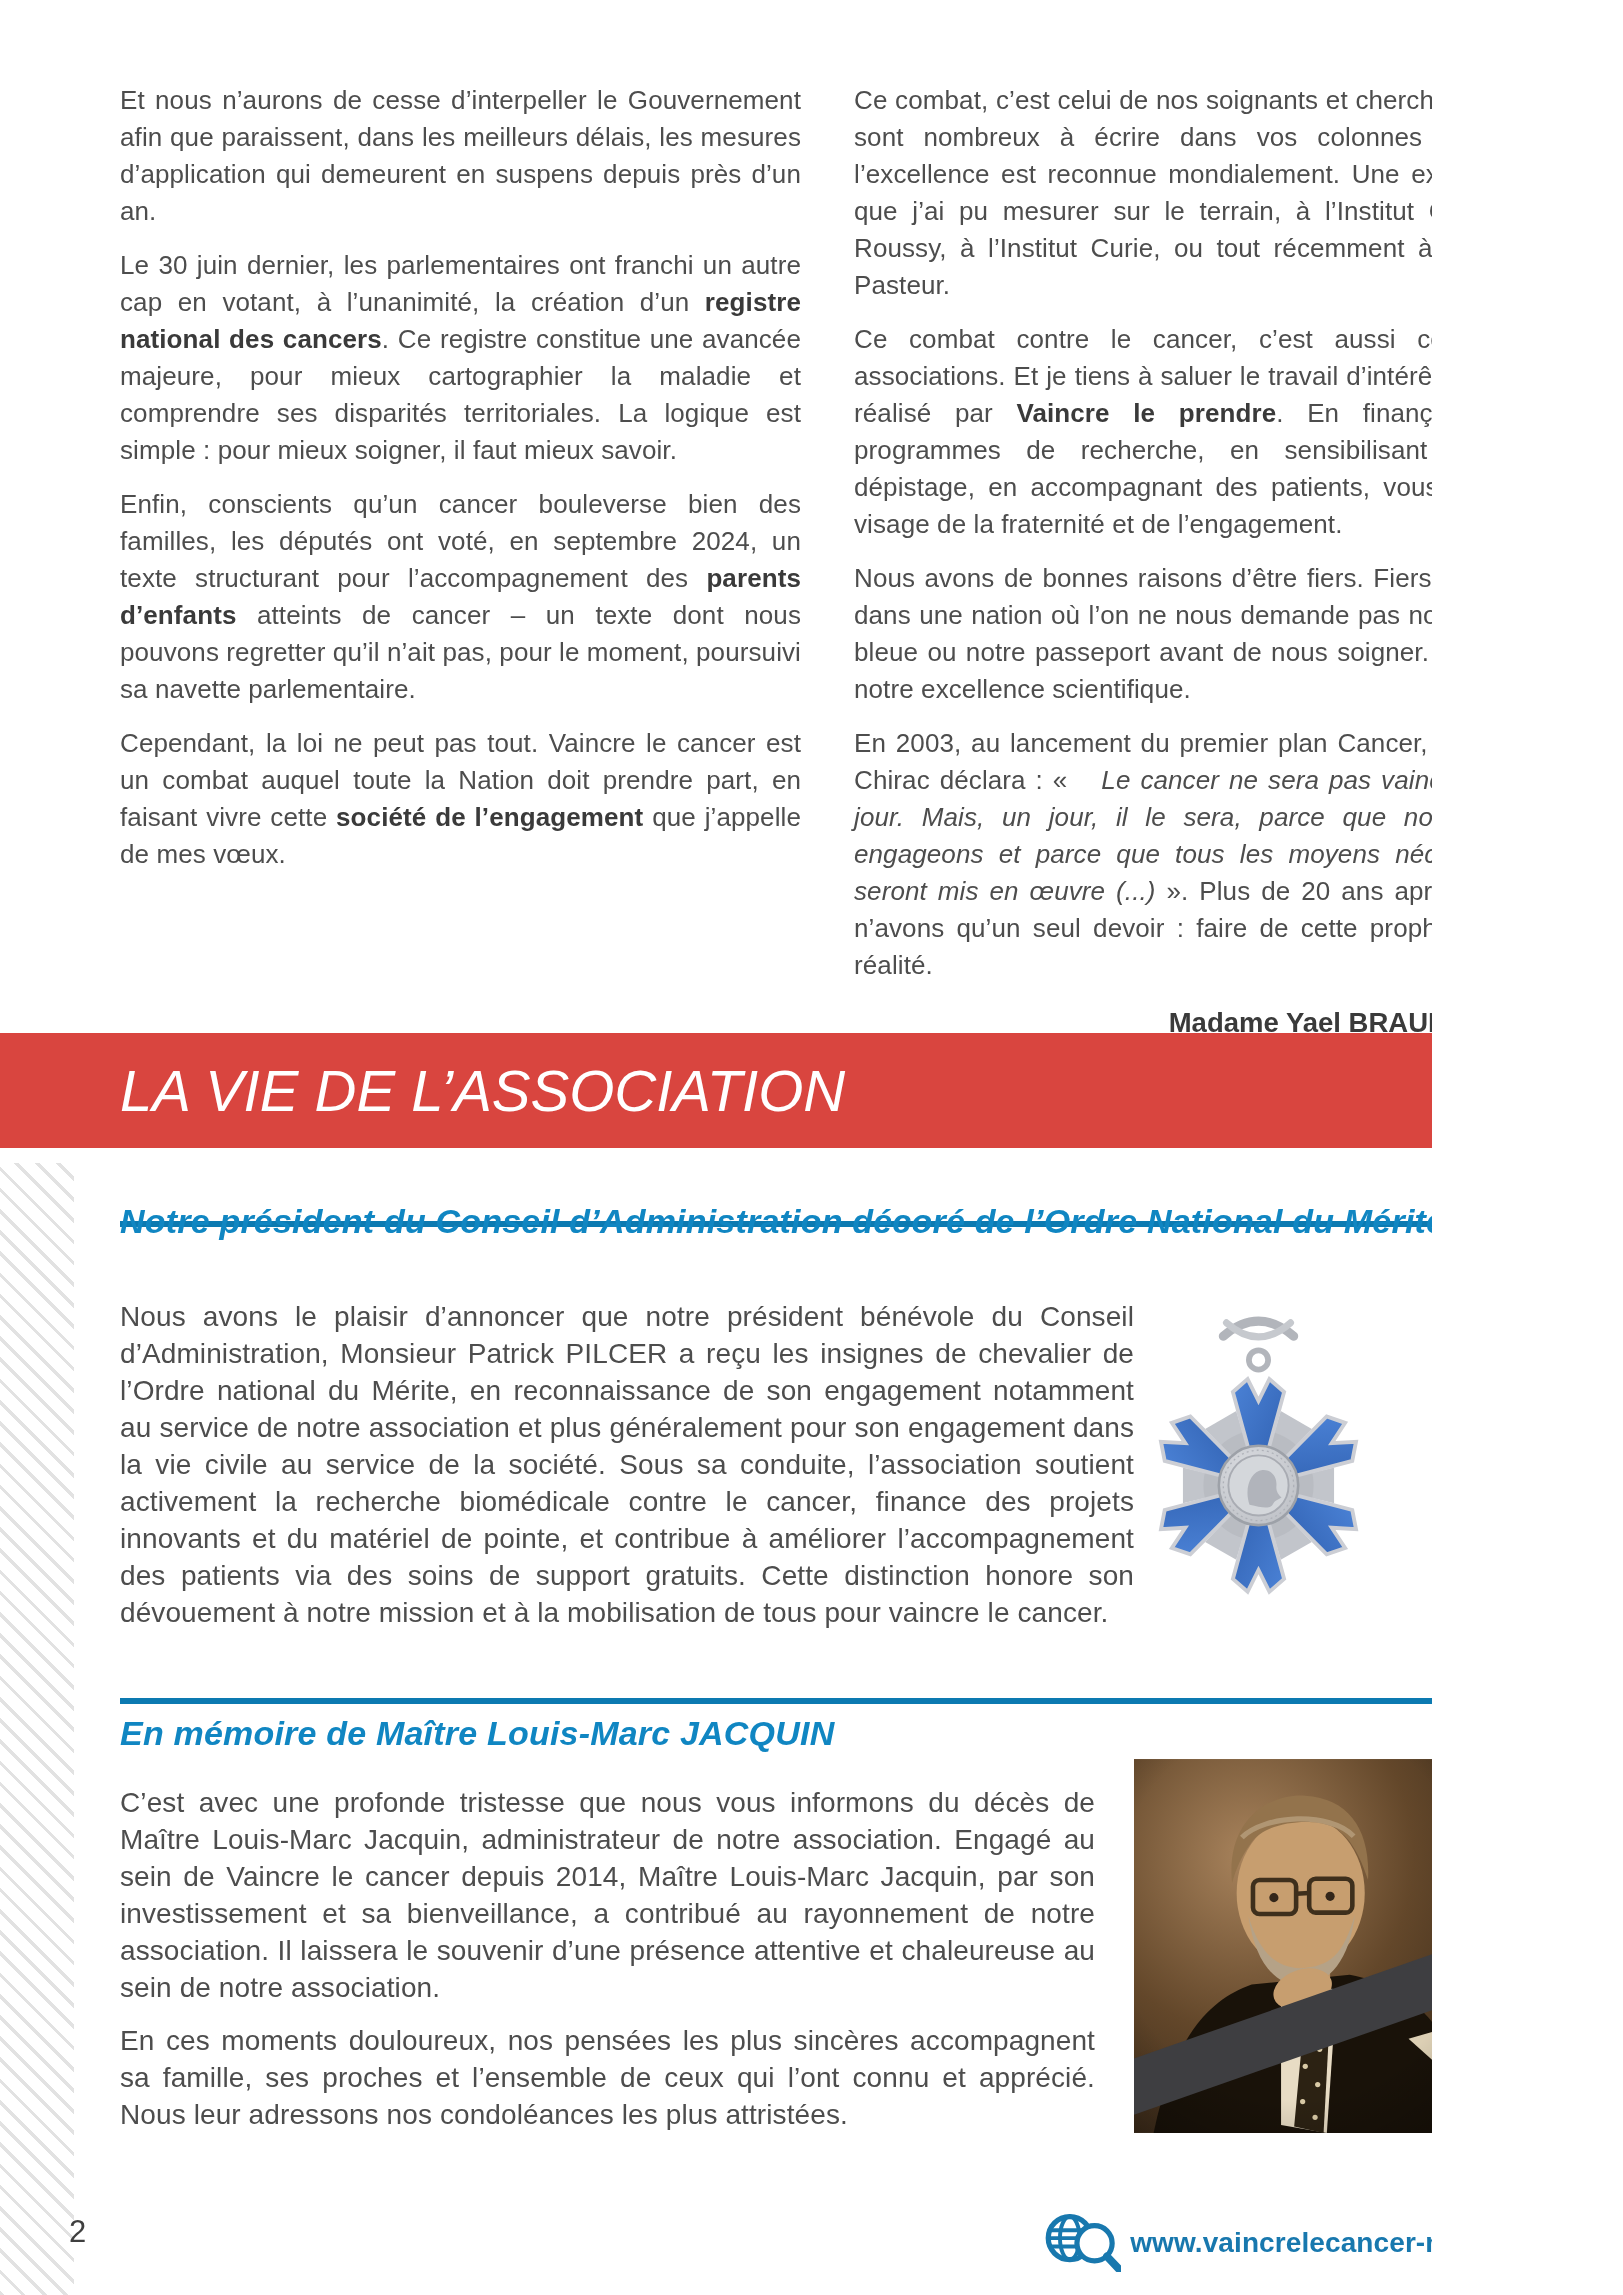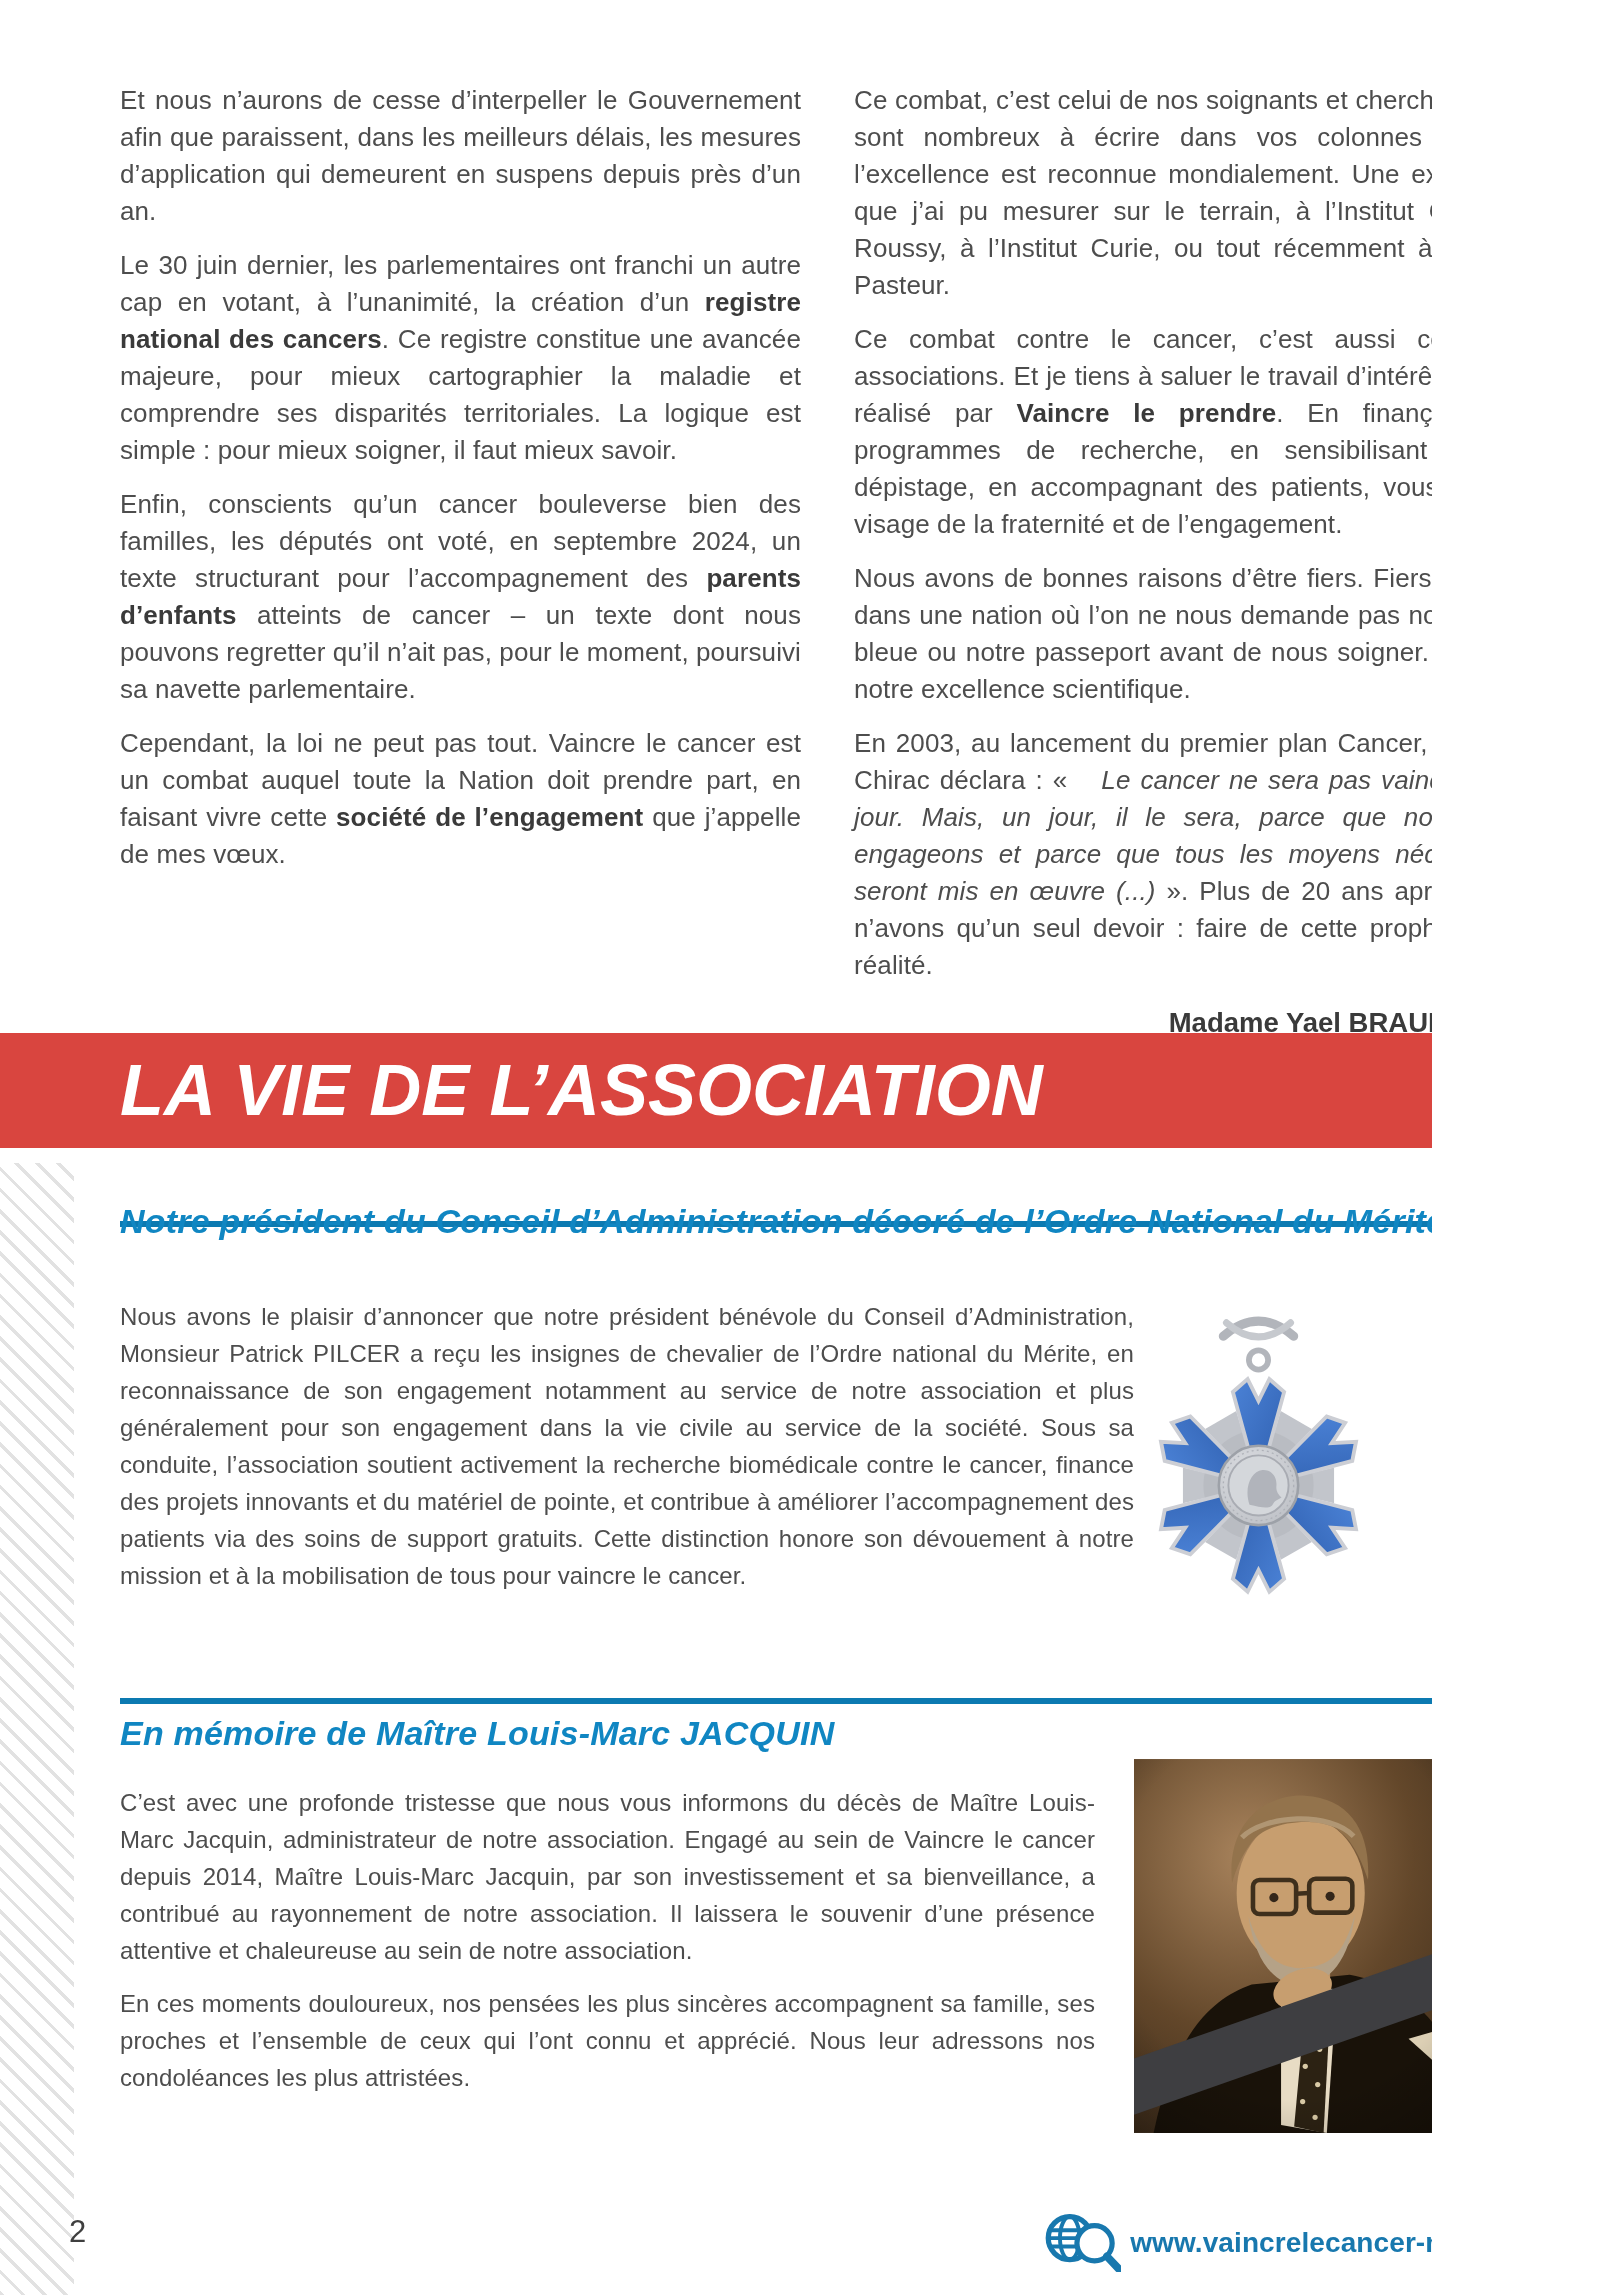--- a/index.html
+++ b/index.html
@@ -18,36 +18,36 @@
   .seg-i{font-style:italic;margin-left:24px;}
   .byline{margin-top:19.6px;text-align:right;}
   .byline-name{font-weight:700;color:#3a3a3a;font-size:27.5px;line-height:37px;}
   .byline-role{font-size:26px;line-height:35px;color:#4d4d4d;}
   
   .banner{
     position:absolute;left:0;top:1033px;width:1623px;height:115px;background:#d9453f;
   }
   .banner span{
     position:absolute;left:120px;top:0;line-height:115px;color:#ffffff;
-    font-size:72px;font-weight:700;font-style:italic;letter-spacing:0px;white-space:nowrap;
+    font-size:58px;font-weight:400;font-style:italic;letter-spacing:0px;white-space:nowrap;
   }
   
   .stripes{
     position:absolute;left:0;top:1163px;width:74px;height:1132px;
     background:repeating-linear-gradient(45deg,#e2e2e2 0 3.3px,#ffffff 3.3px 15px);
   }
   
   .rule{position:absolute;left:120px;width:1368px;height:5.9px;background:#0c7ab1;}
   .sec-title{
     position:absolute;left:120px;margin:0;font-size:34px;line-height:41px;
     font-weight:700;font-style:italic;color:#1086c2;white-space:nowrap;letter-spacing:0.2px;
   }
   .sec-body{position:absolute;left:120px;}
   .sec-body p{
-    margin:0 0 15.7px 0;font-size:24px;line-height:37px;text-align:justify;
+    margin:0 0 15.7px 0;font-size:28px;line-height:37px;text-align:justify;
     letter-spacing:0.1px;color:#4d4d4d;
   }
   .rule1{top:1221px;} .title1{top:1201px;font-style:italic;} .body1{top:1298px;width:1241px;}
   .medal-box{float:right;width:205px;height:301px;margin:2.6px 0 6.5px 22px;}
   .rule2{top:1698px;} .title2{top:1713px;} .body2{top:1784px;width:975px;}
   .photo-box{position:absolute;left:1134px;top:1759px;width:353px;height:374px;}
   
   .page-number{position:absolute;left:69px;top:2214px;font-size:31px;color:#3f3f3f;}
   .footer-web{position:absolute;left:1042px;top:2212px;display:flex;align-items:center;gap:9.2px;}
   .web-link{

